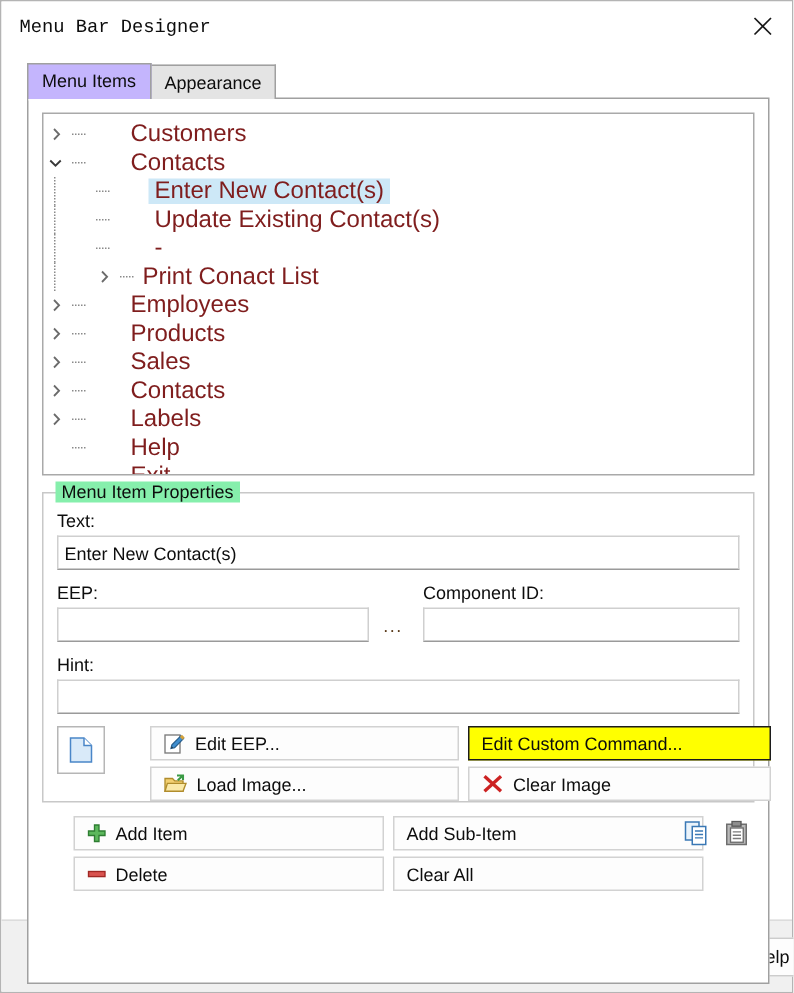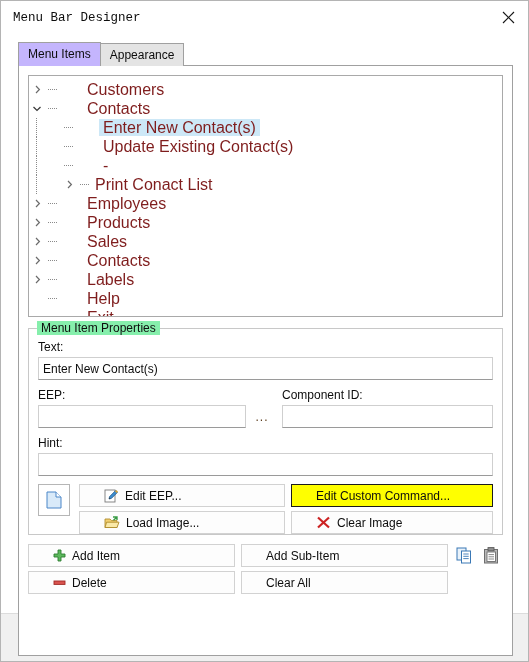--- a/index.html
+++ b/index.html
@@ -236,23 +236,24 @@
   
   .btn {
     border: 1px solid #d2d2d2;
     background: #fdfdfd;
     box-sizing: border-box;
     font-family: "Liberation Sans", sans-serif;
     font-size: 12px;
     color: #0d0d0d;
     display: flex;
     align-items: center;
-    padding: 0 24px;
+    padding: 0 8px;
     cursor: default;
     white-space: nowrap;
+    margin-left: 21px;
   }
   .btn .bicon {
     flex: 0 0 auto;
     display: inline-flex;
     align-items: center;
     justify-content: center;
     margin-right: 6px;
   }
   .btn.centered { justify-content: center; }
   .btn.yellow {

